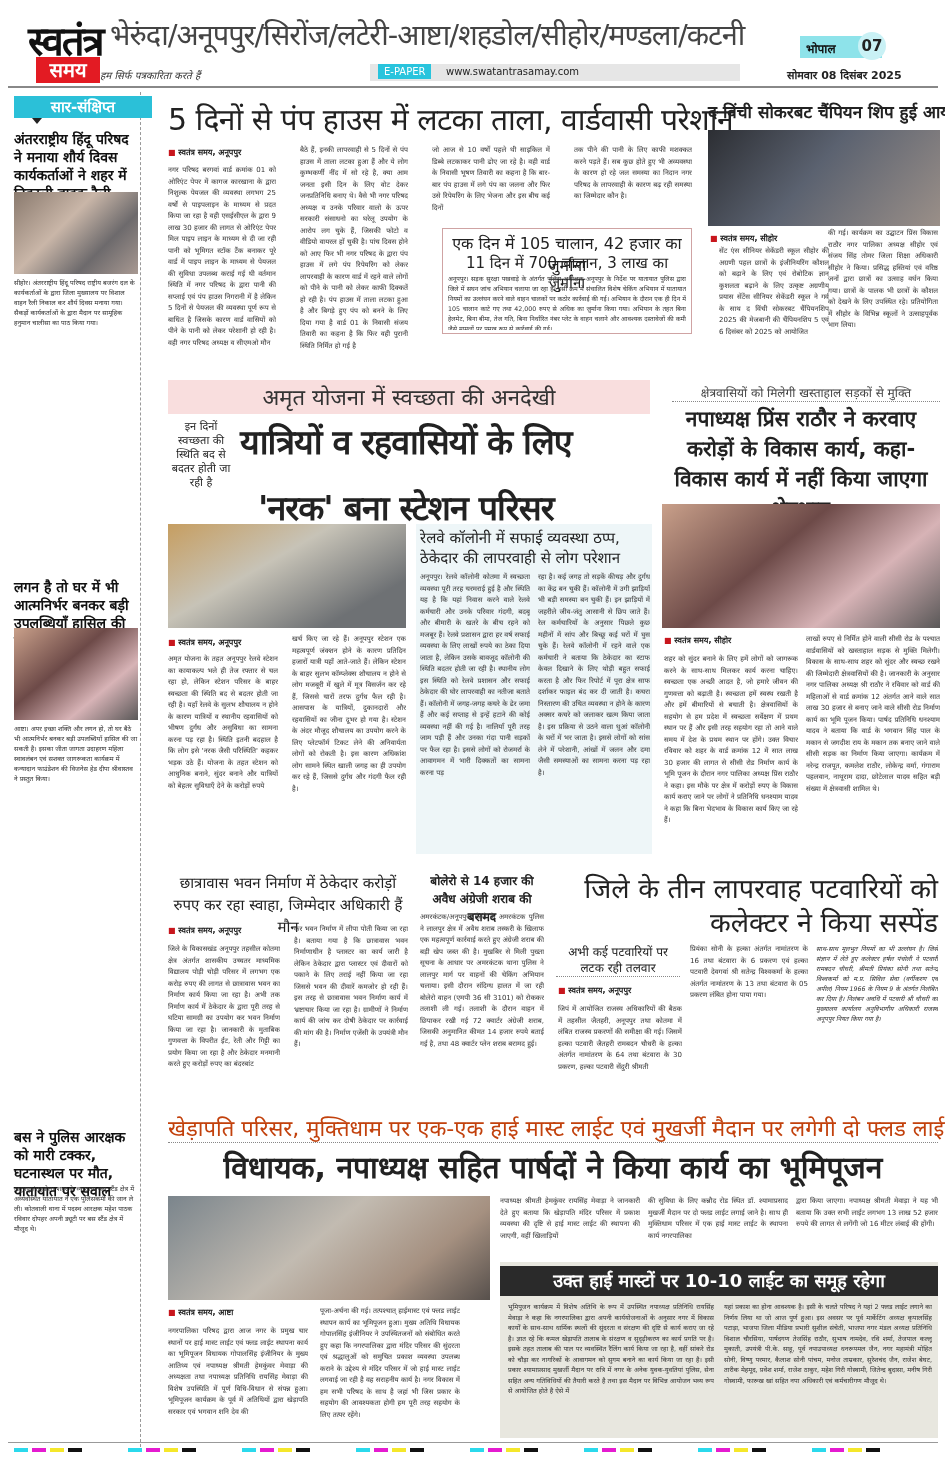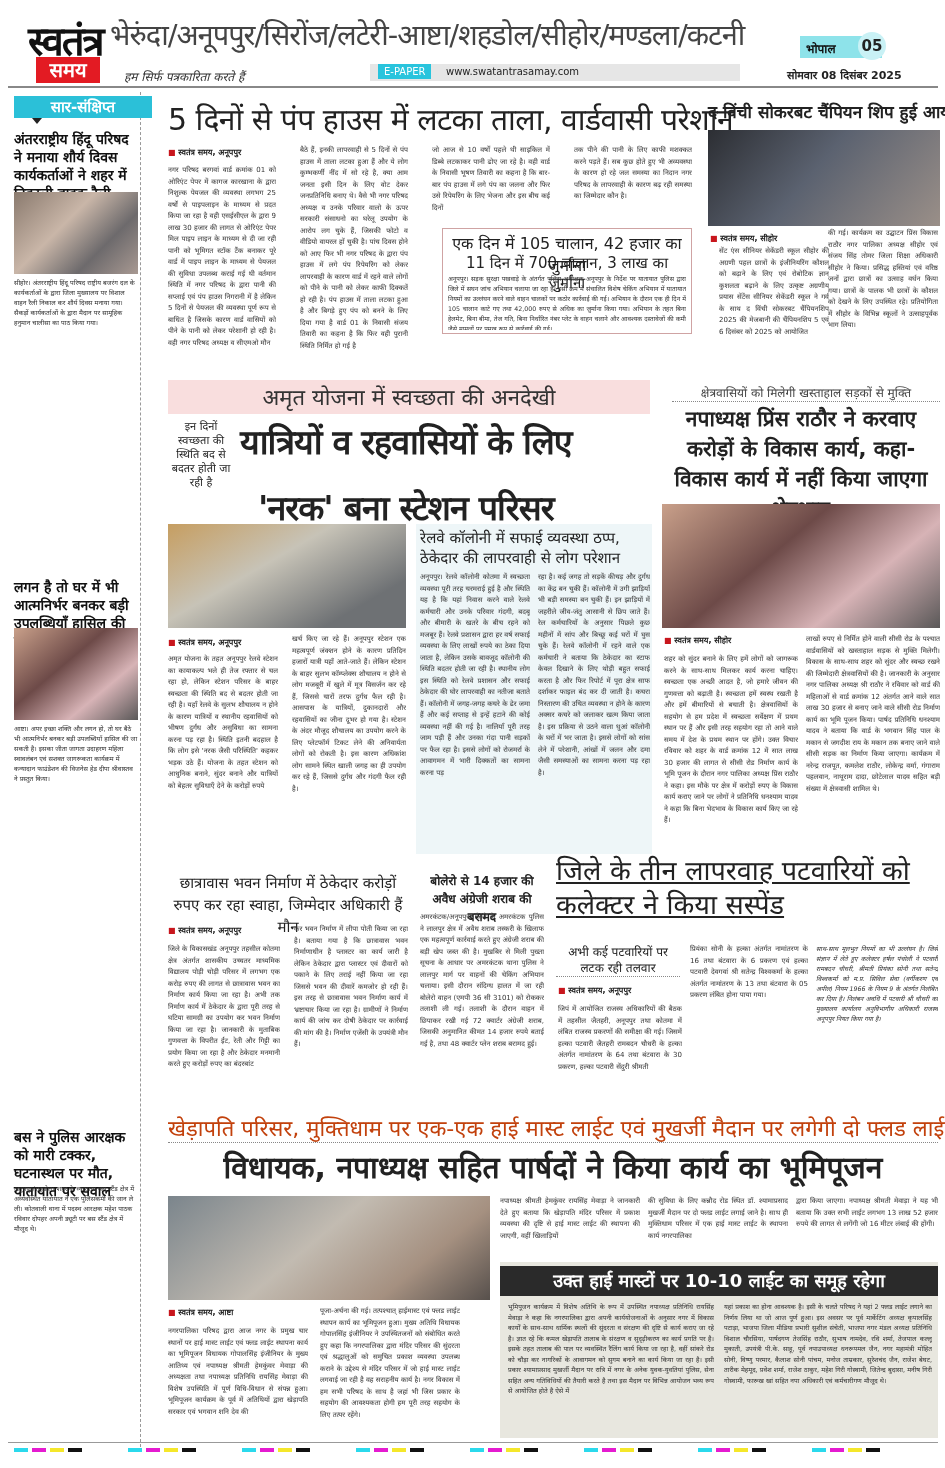--- a/index.html
+++ b/index.html
@@ -2,21 +2,21 @@
 <html><head>
 <meta charset="utf-8">
 <style>
   * { box-sizing: border-box; margin: 0; padding: 0; }
   body { width: 945px; height: 1468px; background: #fff; font-family: "DejaVu Sans", sans-serif; color: #222; position: relative; overflow: hidden; }
   .abs { position: absolute; }
   
   .logo-top { left: 28px; top: 12px; font-family: "DejaVu Serif", serif; font-weight: bold; font-size: 40px; color: #111; letter-spacing: -2px; }
   .logo-bottom { left: 36px; top: 57px; width: 64px; height: 26px; background: #e31b23; color: #fff; font-weight: bold; font-size: 20px; text-align: center; line-height: 26px; }
   .cities { left: 110px; top: 14px; font-size: 29px; color: #444; letter-spacing: -1px; white-space: nowrap; }
-  .tagline { left: 124px; top: 68px; font-size: 12px; color: #333; font-style: italic; }
+  .tagline { left: 100px; top: 68px; font-size: 10px; color: #333; font-style: italic; }
   .epaper-bar { left: 370px; top: 64px; width: 370px; height: 17px; background: #e6e6e6; }
   .epaper-label { left: 378px; top: 64px; background: #29c4dd; color: #fff; font-size: 10px; padding: 2px 6px; }
   .epaper-url { left: 446px; top: 66px; font-size: 10px; color: #222; }
   .city-badge { left: 800px; top: 36px; width: 82px; height: 22px; background: #8ee3ea; }
   .city-name { left: 806px; top: 40px; font-size: 12px; font-weight: bold; color: #111; }
   .page-no { left: 858px; top: 32px; width: 28px; height: 28px; border-radius: 50%; background: #c9f1f5; font-size: 15px; font-weight: bold; text-align: center; line-height: 28px; }
   .date { left: 787px; top: 67px; font-size: 11px; font-weight: bold; color: #222; }
   .rule { left: 8px; top: 86px; width: 930px; height: 2px; background: #888; }
   
   .vline { left: 140px; top: 92px; width: 0; height: 1360px; border-left: 1px dashed #999; }
@@ -45,21 +45,21 @@
 
 <div class="abs logo-top">स्वतंत्र</div>
 <div class="abs logo-bottom">समय</div>
 <div class="abs cities">भेरुंदा/अनूपपुर/सिरोंज/लटेरी-आष्टा/शहडोल/सीहोर/मण्डला/कटनी</div>
 <div class="abs tagline">हम सिर्फ पत्रकारिता करते हैं</div>
 <div class="abs epaper-bar"></div>
 <div class="abs epaper-label">E-PAPER</div>
 <div class="abs epaper-url">www.swatantrasamay.com</div>
 <div class="abs city-badge"></div>
 <div class="abs city-name">भोपाल</div>
-<div class="abs page-no">05</div>
+<div class="abs page-no">07</div>
 <div class="abs date">सोमवार 08 दिसंबर 2025</div>
 <div class="abs rule"></div>
 
 <div class="abs vline"></div>
 <div class="abs sar">सार-संक्षिप्त</div>
 <div class="abs sar-arrow"></div>
 
 <div class="abs side-head" style="left:14px;top:130px;width:124px;">अंतरराष्ट्रीय हिंदू परिषद ने मनाया शौर्य दिवस कार्यकर्ताओं ने शहर में निकाली बाइक रैली</div>
 <div class="abs photo" style="left:14px;top:192px;width:124px;height:82px;"></div>
 <div class="abs side-body" style="left:14px;top:278px;width:124px;height:280px;overflow:hidden;">सीहोर। अंतरराष्ट्रीय हिंदू परिषद राष्ट्रीय बजरंग दल के कार्यकर्ताओं के द्वारा जिला मुख्यालय पर विशाल वाहन रैली निकाल कर शौर्य दिवस मनाया गया। सैकड़ों कार्यकर्ताओं के द्वारा मैदान पर सामूहिक हनुमान चालीसा का पाठ किया गया।</div>
@@ -112,21 +112,21 @@
 <div class="abs body-col" style="left:806px;top:634px;width:134px;height:220px;overflow:hidden;">लाखों रुपए से निर्मित होने वाली सीसी रोड के पश्चात वार्डवासियों को खस्ताहाल सड़क से मुक्ति मिलेगी। विकास के साथ-साथ शहर को सुंदर और स्वच्छ रखने की जिम्मेदारी क्षेत्रवासियों की है। जानकारी के अनुसार नगर पालिका अध्यक्ष श्री राठौर ने रविवार को वार्ड की महिलाओं से वार्ड क्रमांक 12 अंतर्गत आने वाले सात लाख 30 हजार से बनाए जाने वाले सीसी रोड निर्माण कार्य का भूमि पूजन किया। पार्षद प्रतिनिधि धनश्याम यादव ने बताया कि वार्ड के भगवान सिंह पाल के मकान से जगदीश राय के मकान तक बनाए जाने वाले सीसी सड़क का निर्माण किया जाएगा। कार्यक्रम में नरेन्द्र राजपूत, कमलेश राठौर, लोकेन्द्र वर्मा, गंगाराम पहलवान, नाथूराम दादा, छोटेलाल यादव सहित बड़ी संख्या में क्षेत्रवासी शामिल थे।</div>
 
 <div class="abs hl" style="left:168px;top:872px;width:240px;font-size:15px;line-height:22px;text-align:center;">छात्रावास भवन निर्माण में ठेकेदार करोड़ों रुपए कर रहा स्वाहा, जिम्मेदार अधिकारी हैं मौन</div>
 <div class="abs byline" style="left:168px;top:924px;">स्वतंत्र समय, अनूपपुर</div>
 <div class="abs body-col" style="left:168px;top:944px;width:112px;height:150px;overflow:hidden;">जिले के विकासखंड अनूपपुर तहसील कोतमा क्षेत्र अंतर्गत शासकीय उच्चतर माध्यमिक विद्यालय पोड़ी चोड़ी परिसर में लगभग एक करोड़ रुपए की लागत से छात्रावास भवन का निर्माण कार्य किया जा रहा है। अभी तक निर्माण कार्य में ठेकेदार के द्वारा पूरी तरह से घटिया सामग्री का उपयोग कर भवन निर्माण किया जा रहा है। जानकारी के मुताबिक गुणवत्ता के विपरीत ईंट, रेती और गिट्टी का प्रयोग किया जा रहा है और ठेकेदार मनमानी करते हुए करोड़ों रुपए का बंदरबांट</div>
 <div class="abs body-col" style="left:294px;top:924px;width:114px;height:170px;overflow:hidden;">कर भवन निर्माण में लीपा पोती किया जा रहा है। बताया गया है कि छात्रावास भवन निर्माणाधीन है प्लास्टर का कार्य जारी है लेकिन ठेकेदार द्वारा प्लास्टर एवं दीवारों को पकाने के लिए तराई नहीं किया जा रहा जिससे भवन की दीवारें कमजोर हो रही हैं। इस तरह से छात्रावास भवन निर्माण कार्य में भ्रष्टाचार किया जा रहा है। ग्रामीणों ने निर्माण कार्य की जांच कर दोषी ठेकेदार पर कार्रवाई की मांग की है। निर्माण एजेंसी के उपयंत्री मौन हैं।</div>
 
 <div class="abs hl" style="left:418px;top:872px;width:128px;font-size:12px;line-height:18px;text-align:center;font-weight:bold;">बोलेरो से 14 हजार की अवैध अंग्रेजी शराब की बरामद</div>
 <div class="abs body-col" style="left:420px;top:912px;width:124px;height:182px;overflow:hidden;">अमरकंटक/अनूपपुर। जिले के अमरकंटक पुलिस ने लालपुर क्षेत्र में अवैध शराब तस्करी के खिलाफ एक महत्वपूर्ण कार्रवाई करते हुए अंग्रेजी शराब की बड़ी खेप जब्त की है। मुखबिर से मिली पुख्ता सूचना के आधार पर अमरकंटक थाना पुलिस ने लालपुर मार्ग पर वाहनों की चेकिंग अभियान चलाया। इसी दौरान संदिग्ध हालत में जा रही बोलेरो वाहन (एमपी 36 सी 3101) को रोककर तलाशी ली गई। तलाशी के दौरान वाहन में छिपाकर रखी गई 72 क्वार्टर अंग्रेजी शराब, जिसकी अनुमानित कीमत 14 हजार रुपये बताई गई है, तथा 48 क्वार्टर प्लेन शराब बरामद हुई।</div>
 
-<div class="abs hl" style="left:556px;top:854px;width:382px;font-size:27px;line-height:34px;text-align:left;text-decoration:underline;">जिले के तीन लापरवाह पटवारियों को कलेक्टर ने किया सस्पेंड</div>
+<div class="abs hl" style="left:556px;top:872px;width:382px;font-size:27px;line-height:34px;text-align:right;">जिले के तीन लापरवाह पटवारियों को कलेक्टर ने किया सस्पेंड</div>
 <div class="abs" style="left:556px;top:944px;width:124px;font-size:12px;line-height:16px;text-align:center;border-bottom:1px dotted #888;">अभी कई पटवारियों पर लटक रही तलवार</div>
 <div class="abs byline" style="left:558px;top:984px;">स्वतंत्र समय, अनूपपुर</div>
 <div class="abs body-col" style="left:558px;top:1004px;width:124px;height:90px;overflow:hidden;">जिपं में आयोजित राजस्व अधिकारियों की बैठक में तहसील जैतहरी, अनूपपुर तथा कोतमा में लंबित राजस्व प्रकरणों की समीक्षा की गई। जिसमें हल्का पटवारी जैतहरी रामबदन चौधरी के हल्का अंतर्गत नामांतरण के 64 तथा बंटवारा के 30 प्रकरण, हल्का पटवारी सेंदुरी श्रीमती</div>
 <div class="abs body-col" style="left:690px;top:944px;width:118px;height:150px;overflow:hidden;">प्रियंका सोनी के हल्का अंतर्गत नामांतरण के 16 तथा बंटवारा के 6 प्रकरण एवं हल्का पटवारी देवगवां श्री सतेन्द्र विश्वकर्मा के हल्का अंतर्गत नामांतरण के 13 तथा बंटवारा के 05 प्रकरण लंबित होना पाया गया।</div>
 <div class="abs body-col" style="left:816px;top:944px;width:122px;height:150px;overflow:hidden;font-style:italic;font-size:6.3px;line-height:10px;">साथ-साथ मूलभूत नियमों का भी उल्लंघन है। जिसे संज्ञान में लेते हुए कलेक्टर हर्षल पंचोली ने पटवारी रामबदन चौधरी, श्रीमती प्रियंका सोनी तथा सतेन्द्र विश्वकर्मा को म.प्र. सिविल सेवा (वर्गीकरण एवं अपील) नियम 1966 के नियम 9 के अंतर्गत निलंबित कर दिया है। निलंबन अवधि में पटवारी श्री चौधरी का मुख्यालय कार्यालय अनुविभागीय अधिकारी राजस्व अनूपपुर नियत किया गया है।</div>
 
 <div class="abs" style="left:168px;top:1112px;width:770px;font-size:22px;color:#c2410c;white-space:nowrap;border-bottom:1px dotted #888;">खेड़ापति परिसर, मुक्तिधाम पर एक-एक हाई मास्ट लाईट एवं मुखर्जी मैदान पर लगेगी दो फ्लड लाईट</div>
 <div class="abs hl" style="left:168px;top:1146px;width:770px;font-size:30px;text-align:center;font-weight:bold;white-space:nowrap;">विधायक, नपाध्यक्ष सहित पार्षदों ने किया कार्य का भूमिपूजन</div>
 <div class="abs photo4" style="left:168px;top:1196px;width:322px;height:104px;"></div>
 <div class="abs byline" style="left:168px;top:1306px;">स्वतंत्र समय, आष्टा</div>

